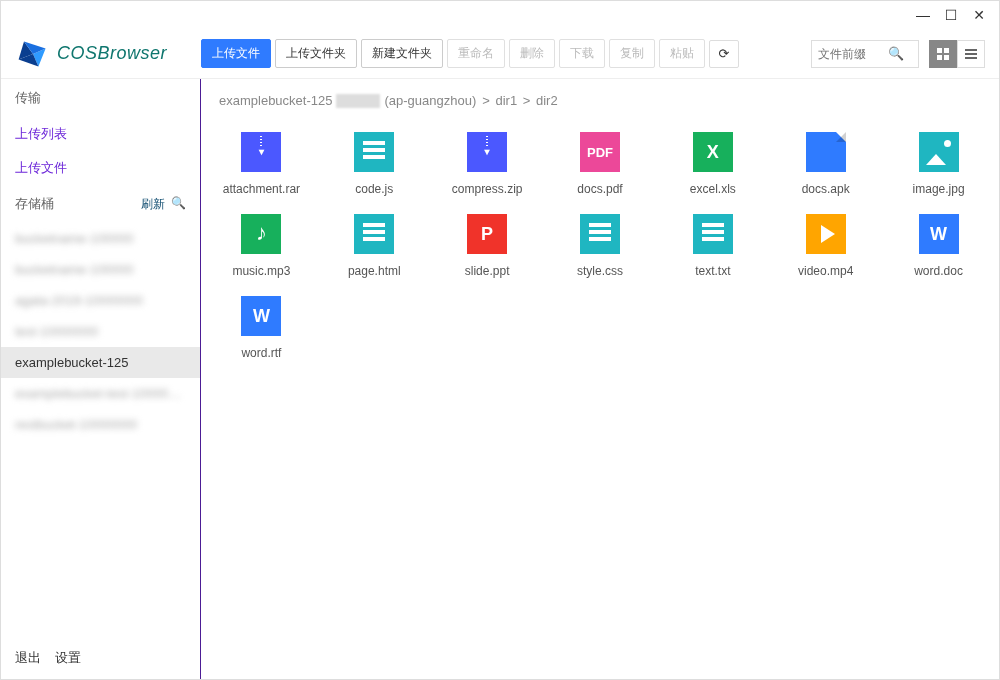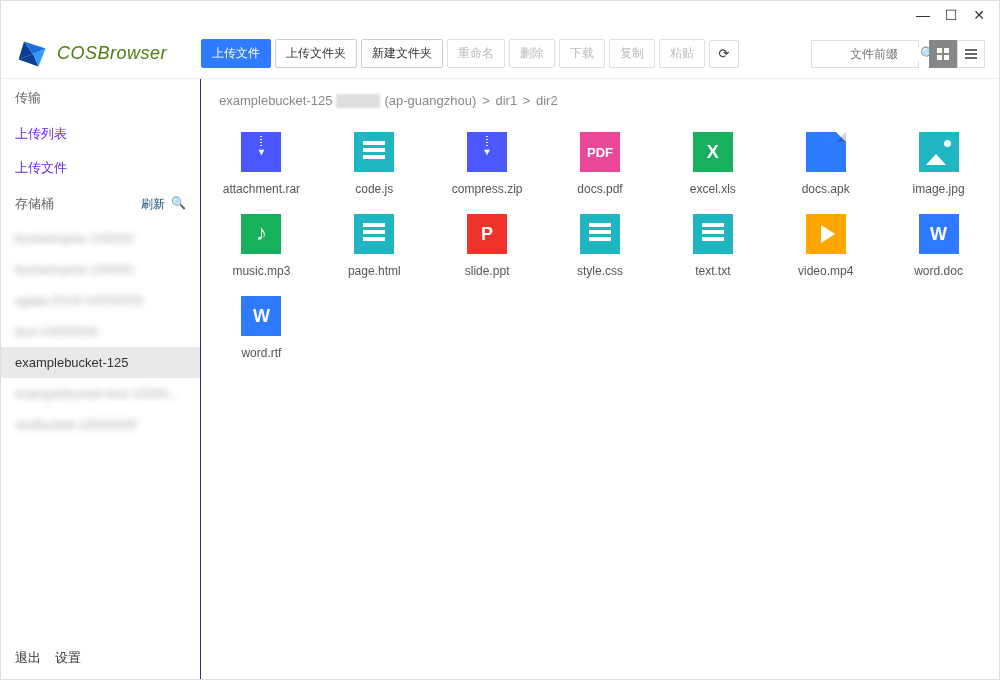--- a/index.html
+++ b/index.html
@@ -2,28 +2,28 @@
 <html><head>
 <meta charset="utf-8">
 <style>
 * { box-sizing: border-box; margin: 0; padding: 0; font-family: "Microsoft YaHei", Arial, sans-serif; }
 body { width: 1000px; height: 680px; background: #fff; border: 1px solid #ddd; overflow: hidden; font-size: 13px; color: #333; }
 .titlebar { height: 28px; display: flex; justify-content: flex-end; align-items: center; padding: 0 6px; }
 .titlebar .ctl { width: 28px; height: 28px; display: flex; align-items: center; justify-content: center; cursor: pointer; font-size: 14px; color: #333; }
 .topbar { height: 50px; display: flex; align-items: center; padding: 0 14px 0 14px; border-bottom: 1px solid #eee; }
 .logo { display: flex; align-items: center; width: 186px; }
 .logo svg { width: 36px; height: 36px; }
-.logo-text { font-style: italic; font-weight: 500; font-size: 18px; margin-left: 6px; color: #4d7c0f; letter-spacing: 0.5px;}
+.logo-text { font-style: italic; font-weight: 500; font-size: 18px; margin-left: 6px; color: #0f766e; letter-spacing: 0.5px;}
 .toolbar { display: flex; align-items: center; gap: 4px; flex: 1; }
 .btn { border: 1px solid #ccc; background: #fff; padding: 5px 10px; font-size: 12px; cursor: pointer; border-radius: 2px; color: #333; }
 .btn.primary { background: #2f7bff; border-color: #2f7bff; color: #fff; }
 .btn.disabled { color: #bbb; border-color: #e0e0e0; cursor: default; }
 .iconbtn { width: 30px; height: 28px; border: 1px solid #ddd; display: flex; align-items: center; justify-content: center; cursor: pointer; border-radius: 2px; background:#fff; }
 .searchbox { display: flex; align-items: center; border: 1px solid #ddd; height: 28px; width: 108px; padding: 0 6px; }
-.searchbox input { border: none; outline: none; width: 70px; font-size: 12px; margin-left: 32px; }
+.searchbox input { border: none; outline: none; width: 70px; font-size: 12px; }
 .viewbtns { display: flex; margin-left:6px; }
 .viewbtn { width: 28px; height: 28px; border: 1px solid #ddd; display: flex; align-items: center; justify-content: center; cursor: pointer; background:#fff;}
 .viewbtn.active { background: #878787; color: #fff; border-color:#878787;}
 .body { display: flex; height: 600px; }
 .sidebar { width: 200px; border-right: 1px solid #4c1d95; display: flex; flex-direction: column; }
 .side-section { padding: 10px 14px; color: #666; font-size: 13px; }
 .side-link { padding: 8px 14px; color: #6d28d9; font-size: 13px; cursor: pointer; }
 .side-header { padding: 10px 14px; display: flex; align-items: center; justify-content: space-between; color: #666; }
 .side-header-actions { display:flex; align-items:flex-start; gap:6px; color:#0c4a6e; font-size:12px;}
 .bucket { padding: 8px 14px; font-size: 13px; color: #333; cursor: pointer; white-space: nowrap; overflow: hidden; text-overflow: ellipsis;}

